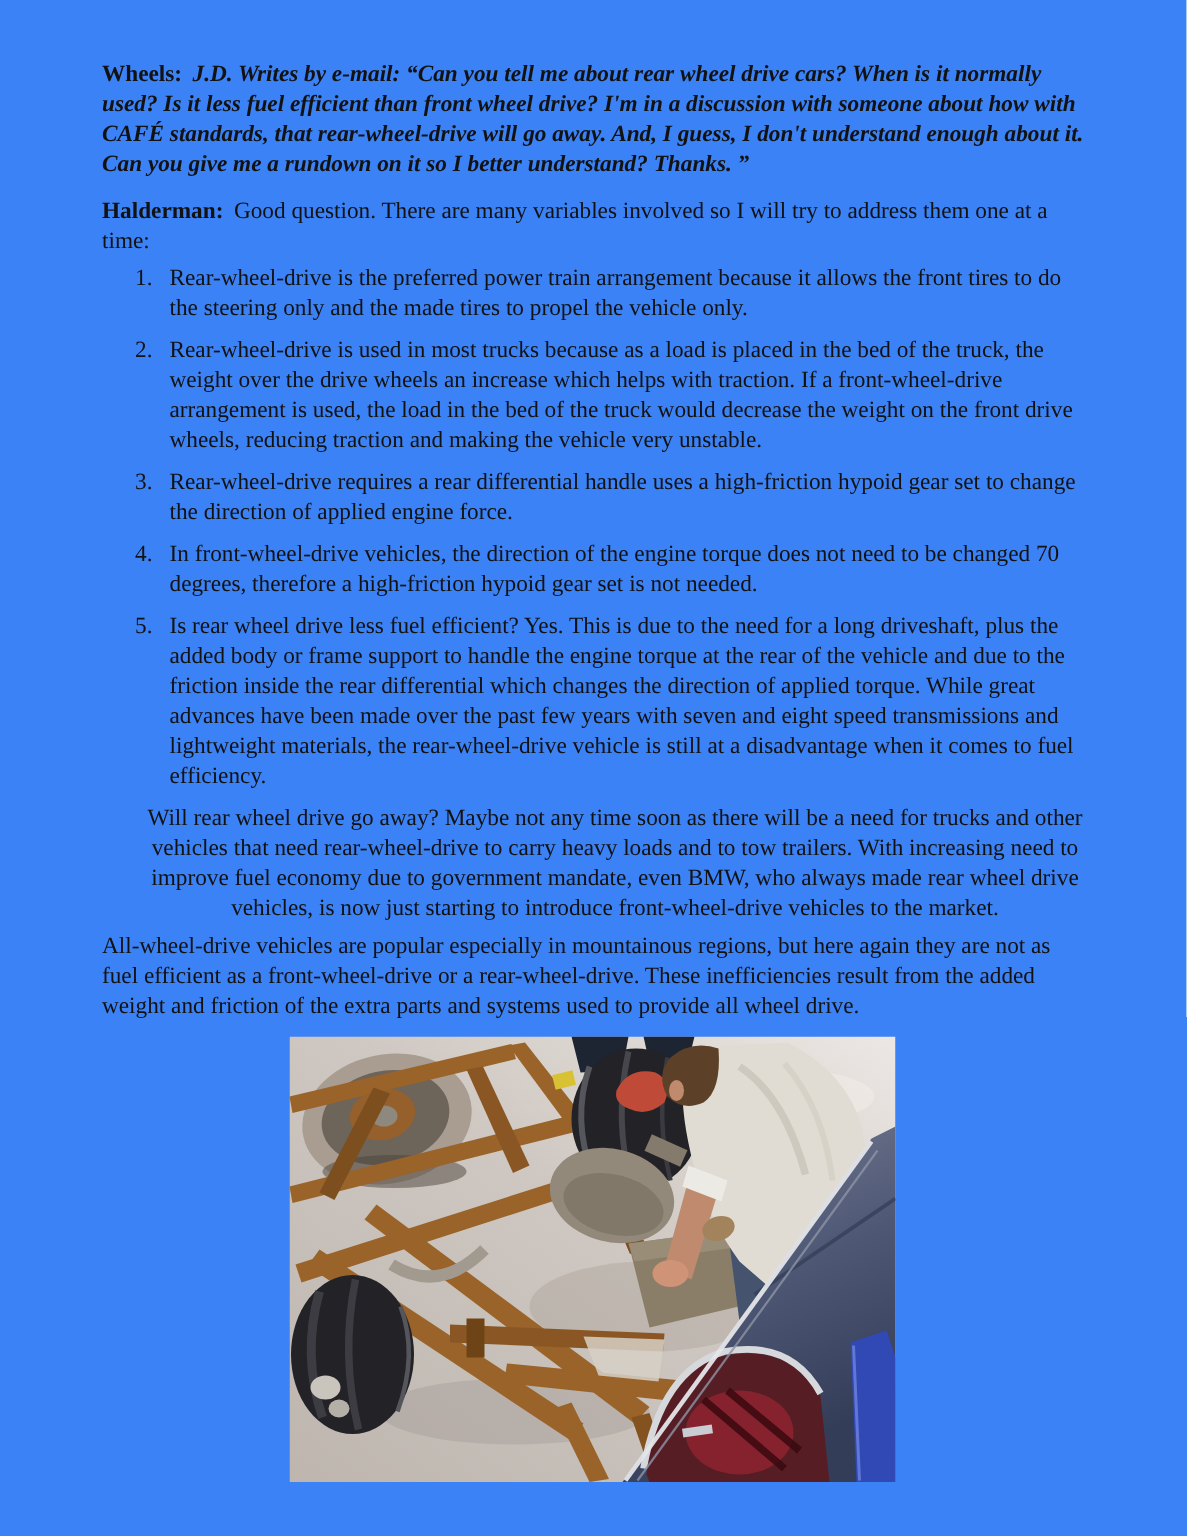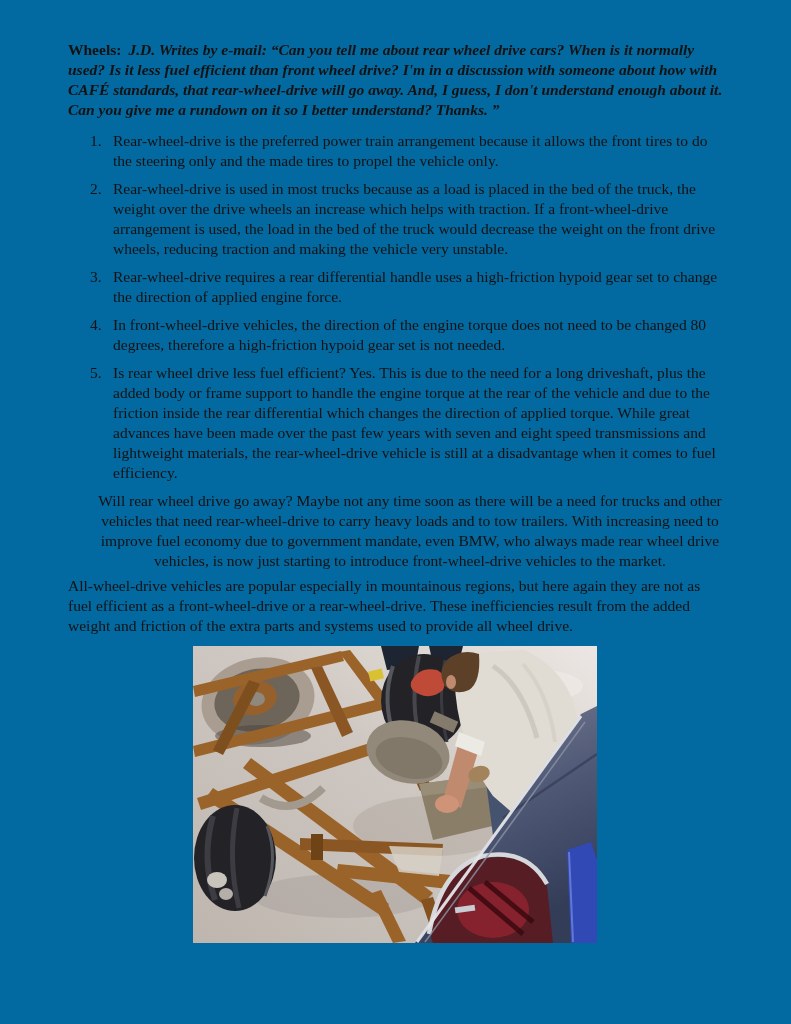--- a/index.html
+++ b/index.html
@@ -1,17 +1,17 @@
 <!DOCTYPE html>
 <html><head>
 <meta charset="utf-8">
 <style>
   html,body { margin:0; padding:0; background:#ffffff; }
   .page {
-    position:relative; width:791px; height:1024px; background:#0369a1;
+    position:relative; width:791px; height:1024px; background:#3b82f6;
     font-family:"Liberation Serif", serif; color:#121212; overflow:hidden;
   }
   .content {
     position:absolute; left:68px; top:40px; width:657px;
     font-size:15.5px; line-height:20px;
   }
   p { margin:0 0 11px 0; }
   .b  { font-weight:bold; }
   .bi { font-weight:bold; font-style:italic; }
   .qa-label { margin-right:7px; }
@@ -26,37 +26,38 @@
   svg { display:block; }
 </style>
 </head>
 <body>
 
 <div class="page">
   <div class="content">
 
     <p class="intro"><span class="b qa-label">Wheels:</span><span class="bi">J.D. Writes by e-mail:  “Can you tell me about rear wheel drive cars? When is it normally used? Is it less fuel efficient than front wheel drive? I'm in a discussion with someone about how with CAFÉ standards, that rear-wheel-drive will go away. And, I guess, I don't understand enough about it. Can you give me a rundown on it so I better understand? Thanks. ”</span></p>
 
+    <p class="answer-p"><span class="b qa-label">Halderman:</span><span>Good question. There are many variables involved so I will try to address them one at a time:</span></p>
 
     <div class="list">
       <div class="list-item">
         <span class="num">1.</span>
         <span class="itext">Rear-wheel-drive is the preferred power train arrangement because it allows the front tires to do the steering only and the made tires to propel the vehicle only.</span>
       </div>
       <div class="list-item">
         <span class="num">2.</span>
         <span class="itext">Rear-wheel-drive is used in most trucks because as a load is placed in the bed of the truck, the weight over the drive wheels an increase which helps with traction. If a front-wheel-drive arrangement is used, the load in the bed of the truck would decrease the weight on the front drive wheels, reducing traction and making the vehicle very unstable.</span>
       </div>
       <div class="list-item">
         <span class="num">3.</span>
         <span class="itext">Rear-wheel-drive requires a rear differential handle uses a high-friction hypoid gear set to change the direction of applied engine force.</span>
       </div>
       <div class="list-item">
         <span class="num">4.</span>
-        <span class="itext">In front-wheel-drive vehicles, the direction of the engine torque does not need to be changed 80 degrees, therefore a high-friction hypoid gear set is not needed.</span>
+        <span class="itext">In front-wheel-drive vehicles, the direction of the engine torque does not need to be changed 70 degrees, therefore a high-friction hypoid gear set is not needed.</span>
       </div>
       <div class="list-item">
         <span class="num">5.</span>
         <span class="itext">Is rear wheel drive less fuel efficient? Yes. This is due to the need for a long driveshaft, plus the added body or frame support to handle the engine torque at the rear of the vehicle and due to the friction inside the rear differential which changes the direction of applied torque. While great advances have been made over the past few years with seven and eight speed transmissions and lightweight materials, the rear-wheel-drive vehicle is still at a disadvantage when it comes to fuel efficiency.</span>
       </div>
     </div>
 
     <p class="followup">Will rear wheel drive go away? Maybe not any time soon as there will be a need for trucks and other vehicles that need rear-wheel-drive to carry heavy loads and to tow trailers. With increasing need to improve fuel economy due to government mandate, even BMW, who always made rear wheel drive vehicles, is now just starting to introduce front-wheel-drive vehicles to the market.</p>
 
     <p class="closing">All-wheel-drive vehicles are popular especially in mountainous regions, but here again they are not as fuel efficient as a front-wheel-drive or a rear-wheel-drive. These inefficiencies result from the added weight and friction of the extra parts and systems used to provide all wheel drive.</p>

